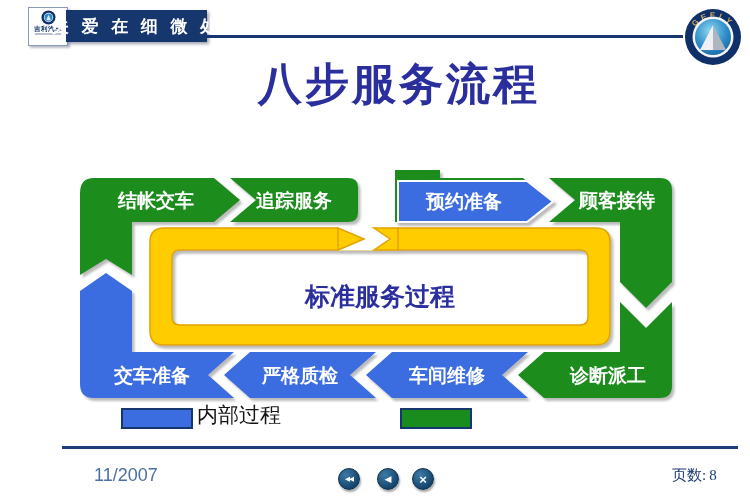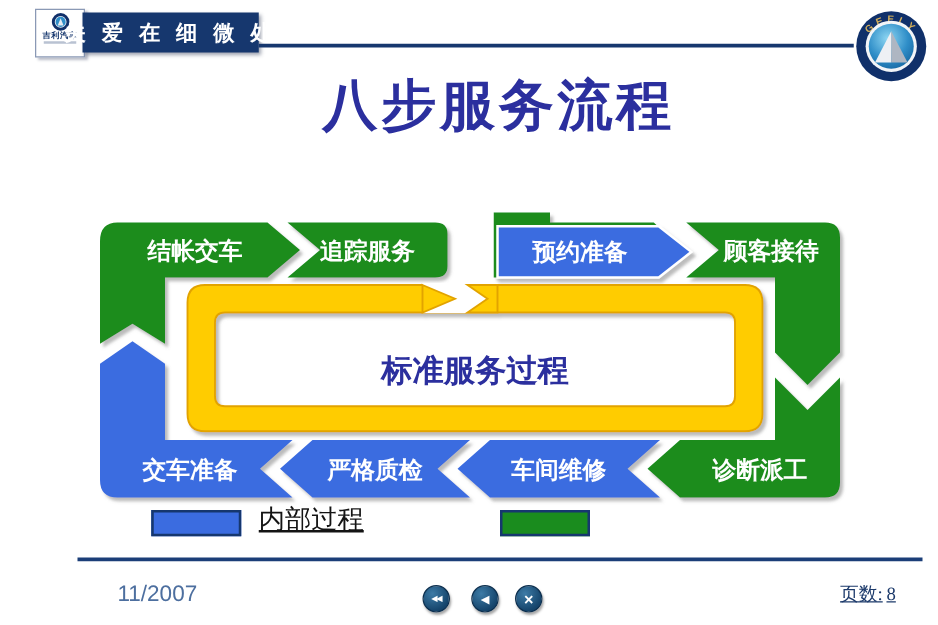--- a/index.html
+++ b/index.html
@@ -25,36 +25,36 @@
 
   
   .diagram{position:absolute;left:68px;top:165px;width:615px;height:245px;}
 
   
   .swatch{position:absolute;width:68px;height:17px;border:2px solid #16376e;}
   .swatch.internal{left:121px;top:408px;background:#3b6ce0;}
   .swatch.customer{left:400px;top:408px;background:#1a8c1e;}
   .legend-label{position:absolute;top:401px;font-family:"Liberation Serif",serif;
                 font-size:21px;color:#141414;white-space:nowrap;}
-  .legend-label.internal{left:207px;text-decoration:underline;}
+  .legend-label.internal{left:197px;}
   .legend-label.customer{left:472px;}
 
   
   .footer-rule{position:absolute;left:62px;top:446px;width:676px;height:3px;background:#1b3e78;}
   .footer-date{position:absolute;left:94px;top:465px;font-size:18px;color:#4d6f9f;}
   .nav-btn{position:absolute;top:468px;width:22px;height:22px;border-radius:50%;
            background:radial-gradient(circle at 35% 30%, #3d7ba6, #15446b 72%);
            border:1px solid #0d2f4e;box-shadow:1px 2px 2px rgba(0,0,0,.35);
            display:flex;align-items:center;justify-content:center;color:#fff;cursor:pointer;padding:0;}
   .nav-btn.b1{left:338px;font-size:6.5px;letter-spacing:-1px;}
   .nav-btn.b2{left:377px;font-size:9px;}
   .nav-btn.b3{left:412px;font-size:13px;font-weight:bold;}
   .page-info{position:absolute;left:672px;top:466px;font-family:"Liberation Serif",serif;
              font-size:15px;color:#1c3a6b;white-space:nowrap;}
-  .page-info span{margin-right:3px;text-decoration:underline;}
+  .page-info span{margin-right:3px;}
 </style>
 </head>
 <body>
 
 <div class="slide">
 
   <div class="logo-box">
     <svg width="15" height="15" viewBox="0 0 16 16">
       <circle cx="8" cy="8" r="7.5" fill="#10306a"></circle>
       <circle cx="8" cy="8" r="5" fill="#f2f4f7"></circle>

